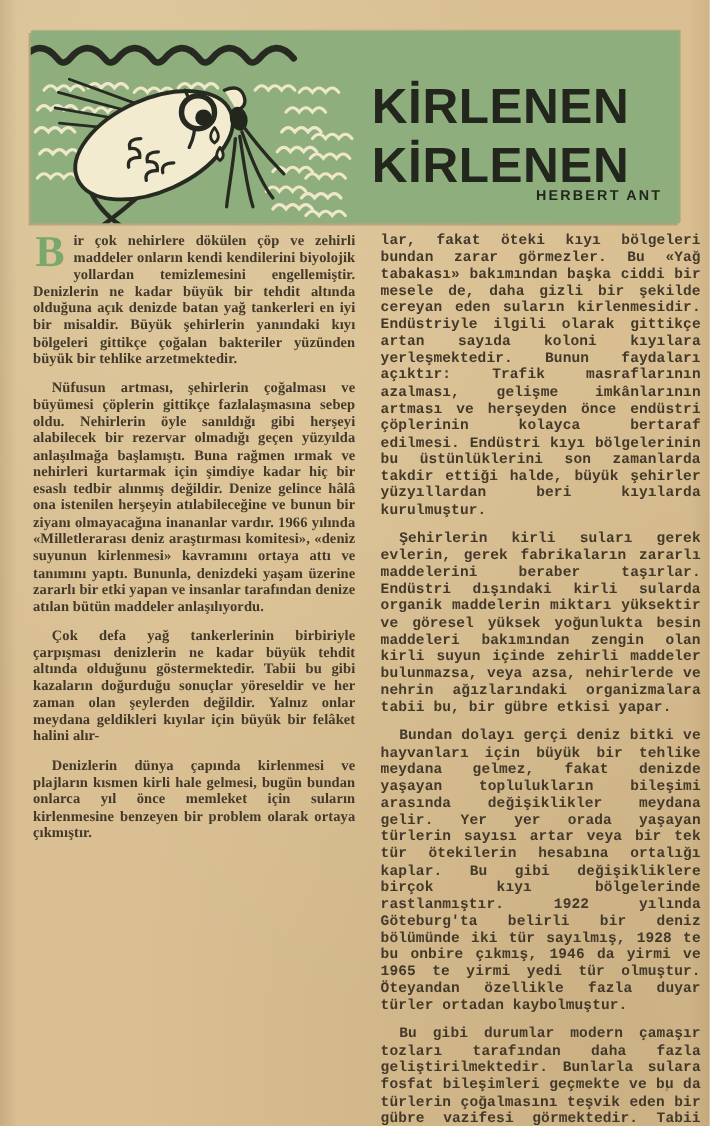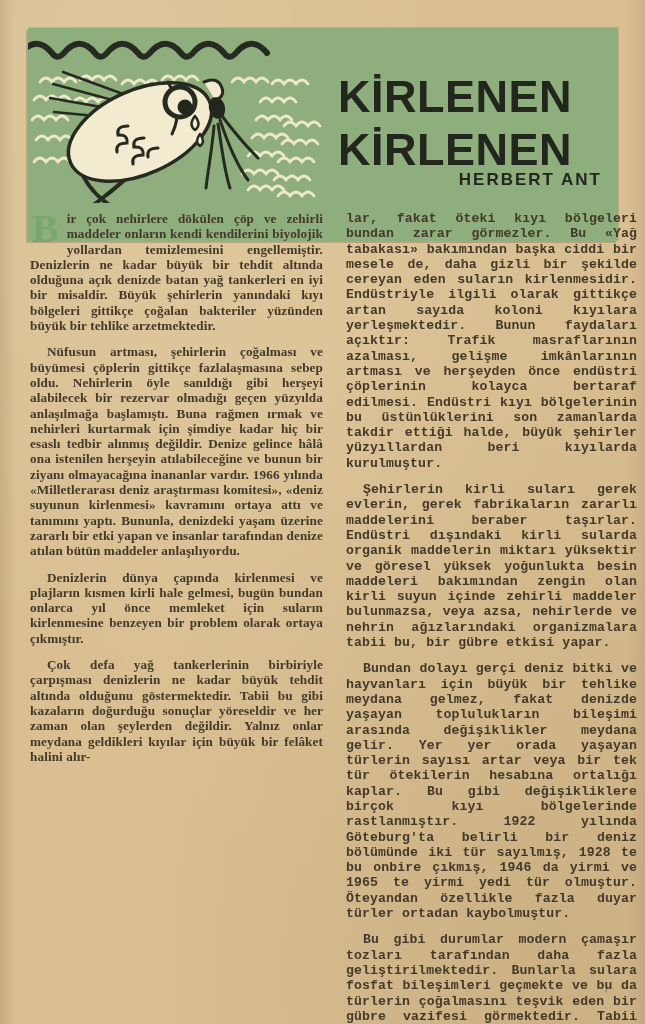--- a/index.html
+++ b/index.html
@@ -11,35 +11,35 @@
       radial-gradient(ellipse at 18% 8%, rgba(255,250,230,0.14), transparent 45%),
       radial-gradient(ellipse at 85% 95%, rgba(115,85,40,0.14), transparent 55%),
       radial-gradient(ellipse at 55% 45%, rgba(255,242,205,0.10), transparent 60%),
       linear-gradient(90deg, rgba(100,75,35,0.16), transparent 2.5%),
       linear-gradient(270deg, rgba(100,75,35,0.10), transparent 3%),
       #d9bf92;
     font-family:"Liberation Serif","DejaVu Serif",serif;
   }
   
   .banner{
-    position:absolute;left:28px;top:28px;width:590px;height:213px;
+    position:absolute;left:28px;top:28px;width:590px;height:175px;
     background:#8fae7d;
     box-shadow:-2px 2px 0 rgba(92,82,52,0.28), 1px -1px 0 rgba(92,82,52,0.18);
   }
   .banner svg{position:absolute;left:0;top:0;display:block;}
   .title{
     position:absolute;left:310px;top:42px;
     font-family:"Liberation Sans","DejaVu Sans",sans-serif;
     font-weight:700;font-size:45px;line-height:53px;
     letter-spacing:0.5px;color:#23261d;white-space:nowrap;
   }
   .byline{
     position:absolute;right:16px;top:142px;
     font-family:"Liberation Sans","DejaVu Sans",sans-serif;
-    font-weight:700;font-size:17px;letter-spacing:2px;color:#23261d;
+    font-weight:700;font-size:13px;letter-spacing:2px;color:#23261d;
   }
   
   .col{
     position:absolute;top:211px;
     font-weight:700;font-size:13.2px;line-height:15.3px;
     color:#43392a;text-align:justify;letter-spacing:0.1px;
   }
   .col-left{left:30px;width:293px;}
   .col-right{left:346px;width:291px;font-family:Liberation Mono, monospace;}
   .col p{margin:0 0 11px 0;text-indent:17px;}
@@ -130,22 +130,22 @@
     <div class="title">
       <div>KİRLENEN</div>
       <div>KİRLENEN</div>
     </div>
     <div class="byline">HERBERT ANT</div>
   </div>
 
   <div class="col col-left">
     <p class="no-indent"><span class="dropcap">B</span><span>ir çok nehirlere dökülen çöp ve zehirli maddeler onların kendi kendilerini biyolojik yollardan temizlemesini engellemiştir. Denizlerin ne kadar büyük bir tehdit altında olduğuna açık denizde batan yağ tankerleri en iyi bir misaldir. Büyük şehirlerin yanındaki kıyı bölgeleri gittikçe çoğalan bakteriler yüzünden büyük bir tehlike arzetmektedir.</span></p>
     <p>Nüfusun artması, şehirlerin çoğalması ve büyümesi çöplerin gittikçe fazlalaşmasına sebep oldu. Nehirlerin öyle sanıldığı gibi herşeyi alabilecek bir rezervar olmadığı geçen yüzyılda anlaşılmağa başlamıştı. Buna rağmen ırmak ve nehirleri kurtarmak için şimdiye kadar hiç bir esaslı tedbir alınmış değildir. Denize gelince hâlâ ona istenilen herşeyin atılabileceğine ve bunun bir ziyanı olmayacağına inananlar vardır. 1966 yılında «Milletlerarası deniz araştırması komitesi», «deniz suyunun kirlenmesi» kavramını ortaya attı ve tanımını yaptı. Bununla, denizdeki yaşam üzerine zararlı bir etki yapan ve insanlar tarafından denize atılan bütün maddeler anlaşılıyordu.</p>
+    <p>Çok defa yağ tankerlerinin birbiriyle çarpışması denizlerin ne kadar büyük tehdit altında olduğunu göstermektedir. Tabii bu gibi kazaların doğurduğu sonuçlar yöreseldir ve her zaman olan şeylerden değildir. Yalnız onlar meydana geldikleri kıyılar için büyük bir felâket halini alır-</p>
     <p>Denizlerin dünya çapında kirlenmesi ve plajların kısmen kirli hale gelmesi, bugün bundan onlarca yıl önce memleket için suların kirlenmesine benzeyen bir problem olarak ortaya çıkmıştır.</p>
-    <p>Çok defa yağ tankerlerinin birbiriyle çarpışması denizlerin ne kadar büyük tehdit altında olduğunu göstermektedir. Tabii bu gibi kazaların doğurduğu sonuçlar yöreseldir ve her zaman olan şeylerden değildir. Yalnız onlar meydana geldikleri kıyılar için büyük bir felâket halini alır-</p>
   </div>
 
   <div class="col col-right">
     <p class="no-indent">lar, fakat öteki kıyı bölgeleri bundan zarar görmezler. Bu «Yağ tabakası» bakımından başka ciddi bir mesele de, daha gizli bir şekilde cereyan eden suların kirlenmesidir. Endüstriyle ilgili olarak gittikçe artan sayıda koloni kıyılara yerleşmektedir. Bunun faydaları açıktır: Trafik masraflarının azalması, gelişme imkânlarının artması ve herşeyden önce endüstri çöplerinin kolayca bertaraf edilmesi. Endüstri kıyı bölgelerinin bu üstünlüklerini son zamanlarda takdir ettiği halde, büyük şehirler yüzyıllardan beri kıyılarda kurulmuştur.</p>
     <p>Şehirlerin kirli suları gerek evlerin, gerek fabrikaların zararlı maddelerini beraber taşırlar. Endüstri dışındaki kirli sularda organik maddelerin miktarı yüksektir ve göresel yüksek yoğunlukta besin maddeleri bakımından zengin olan kirli suyun içinde zehirli maddeler bulunmazsa, veya azsa, nehirlerde ve nehrin ağızlarındaki organizmalara tabii bu, bir gübre etkisi yapar.</p>
     <p>Bundan dolayı gerçi deniz bitki ve hayvanları için büyük bir tehlike meydana gelmez, fakat denizde yaşayan toplulukların bileşimi arasında değişiklikler meydana gelir. Yer yer orada yaşayan türlerin sayısı artar veya bir tek tür ötekilerin hesabına ortalığı kaplar. Bu gibi değişikliklere birçok kıyı bölgelerinde rastlanmıştır. 1922 yılında Göteburg'ta belirli bir deniz bölümünde iki tür sayılmış, 1928 te bu onbire çıkmış, 1946 da yirmi ve 1965 te yirmi yedi tür olmuştur. Öteyandan özellikle fazla duyar türler ortadan kaybolmuştur.</p>
     <p>Bu gibi durumlar modern çamaşır tozları tarafından daha fazla geliştirilmektedir. Bunlarla sulara fosfat bileşimleri geçmekte ve bu da türlerin çoğalmasını teşvik eden bir gübre vazifesi görmektedir. Tabii evlerden gelen kirli sular yalnız besin kurtarmak getirmezler, zehirli</p>
   </div>
 
   <div class="page-mark">1</div>

